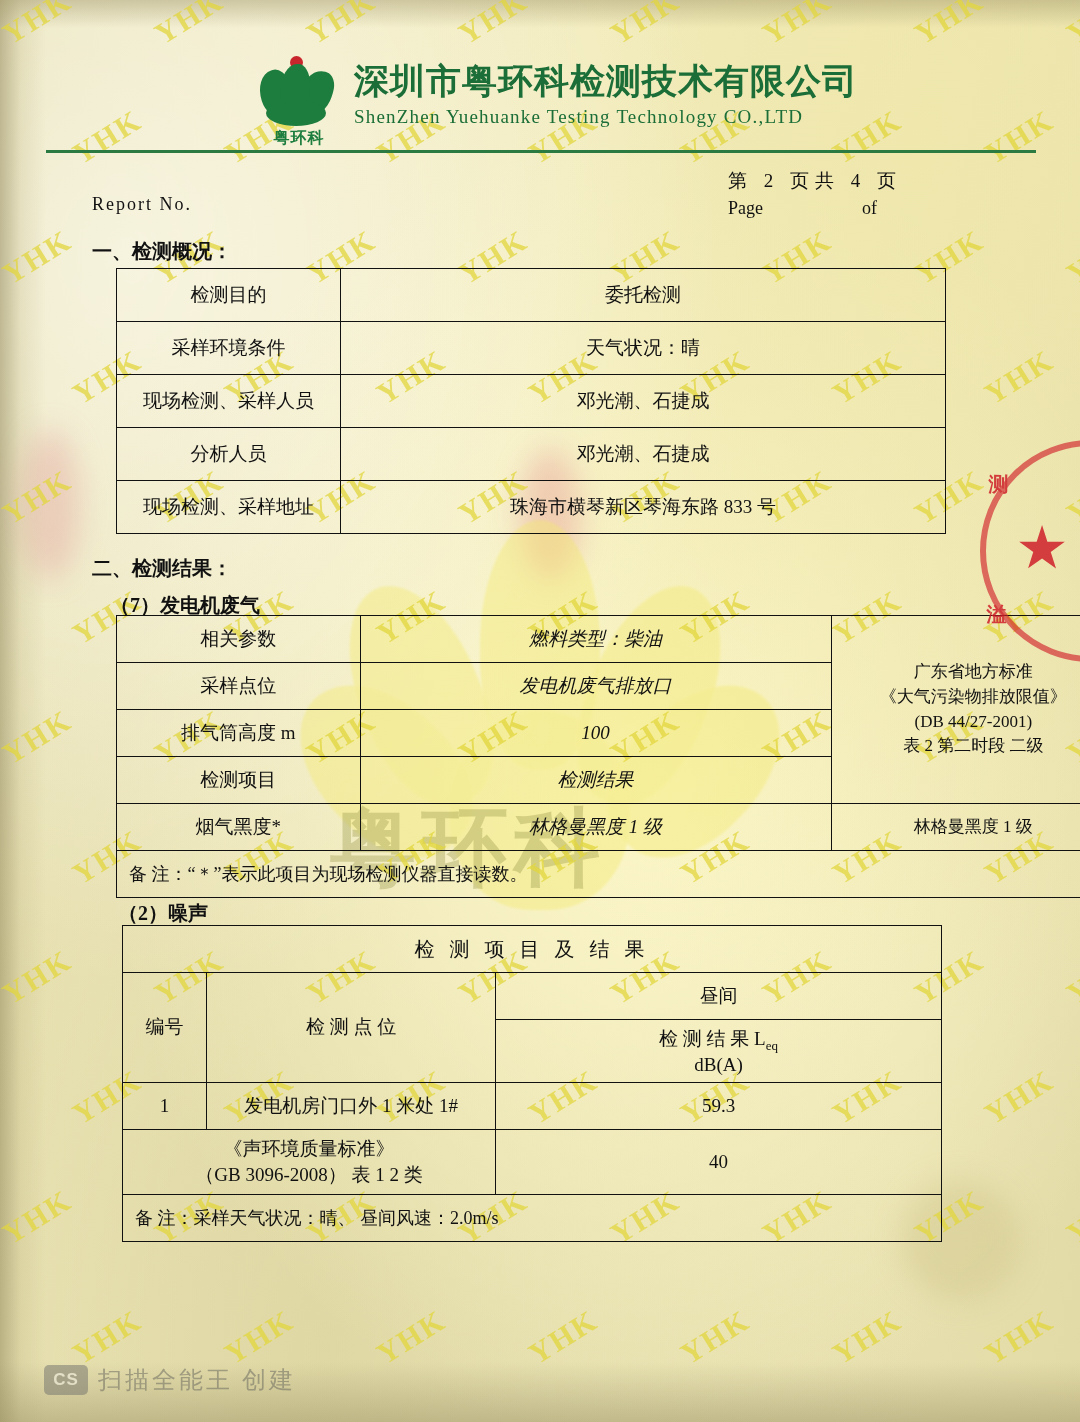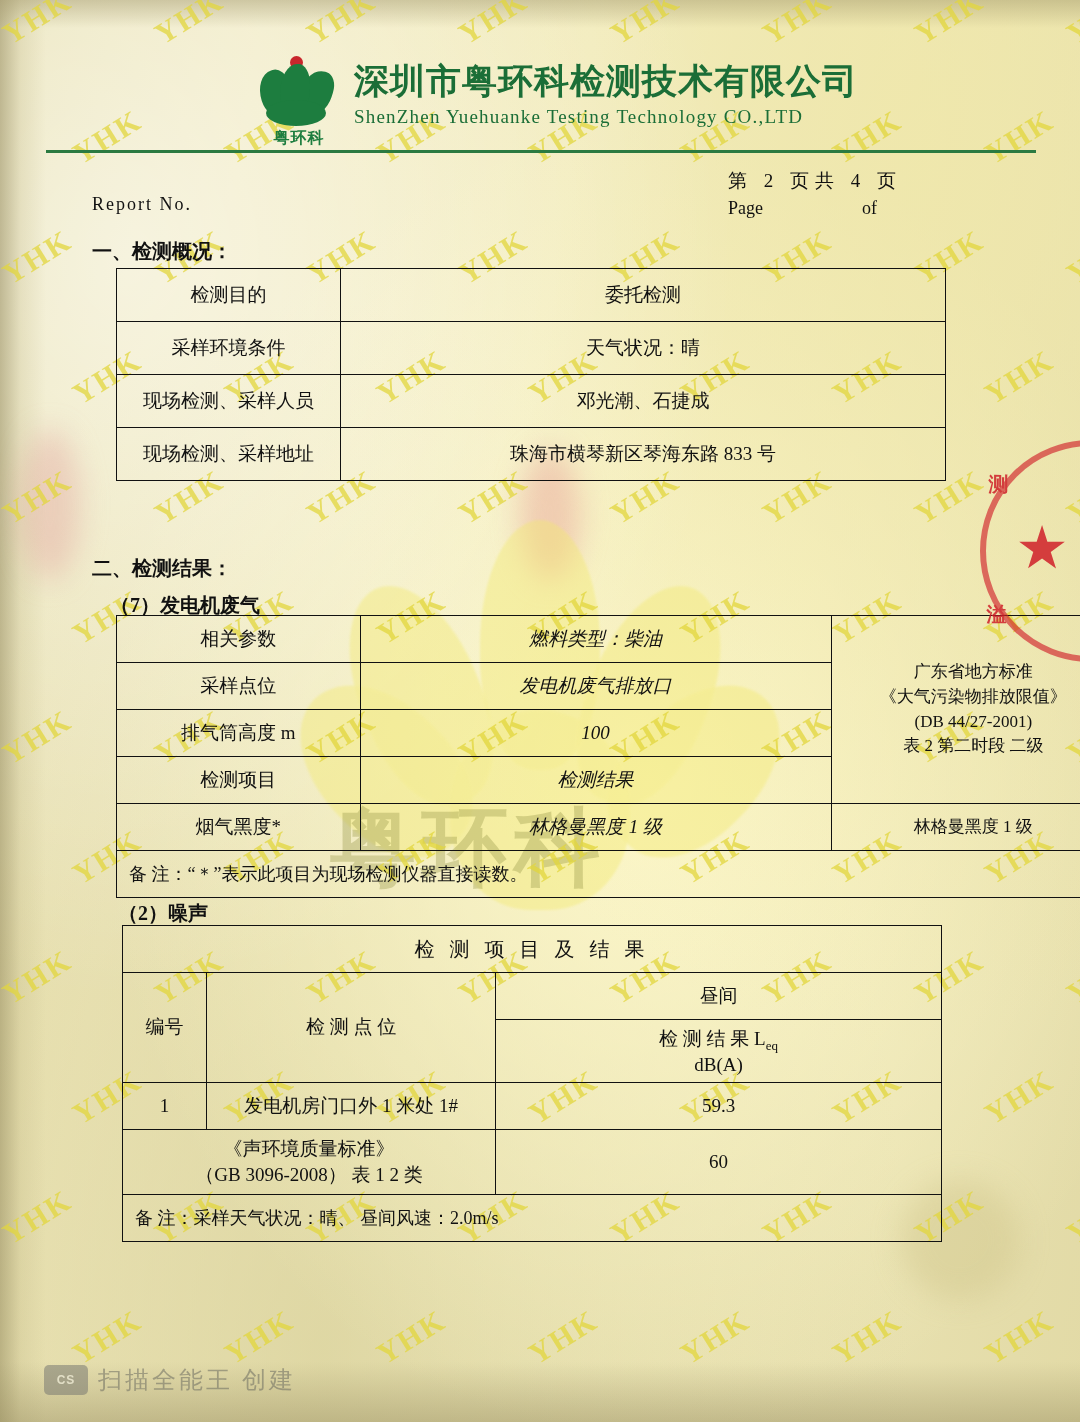--- a/index.html
+++ b/index.html
@@ -146,21 +146,21 @@
     writing-mode:vertical-rl;letter-spacing:8px;
   }
 
   
   .footer{
     position:absolute;left:44px;bottom:26px;display:flex;align-items:center;gap:10px;
     opacity:.55;
   }
   .cs-logo{
     width:44px;height:30px;border-radius:5px;background:#7a7a72;color:#e9e9e4;
-    font-size:12px;font-weight:bold;display:flex;align-items:center;justify-content:center;
+    font-size:17px;font-weight:bold;display:flex;align-items:center;justify-content:center;
     letter-spacing:1px;font-family:"Liberation Sans", sans-serif;
   }
   .cs-txt{font-size:24px;color:#6e6e62;letter-spacing:3px;}
 </style>
 </head>
 <body>
 
 <div class="paper"></div>
 <div class="edge-left"></div>
 <div class="edge-top"></div>
@@ -306,20 +306,24 @@
     </tr>
     <tr>
       <td class="k">采样环境条件</td>
       <td>天气状况：晴</td>
     </tr>
     <tr>
       <td class="k">现场检测、采样人员</td>
       <td>邓光潮、石捷成</td>
     </tr>
     <tr>
+      <td class="k">分析人员</td>
+      <td>邓光潮、石捷成</td>
+    </tr>
+    <tr>
       <td class="k">现场检测、采样地址</td>
       <td>珠海市横琴新区琴海东路 833 号</td>
     </tr>
   </tbody>
     </table>
 
   <div class="sec sec2">二、检测结果：</div>
   <div class="sec sub1">（7）发电机废气</div>
 
   <table class="t2">
@@ -380,21 +384,21 @@
     <tr>
       <td class="no">1</td>
       <td class="pt">发电机房门口外 1 米处 1#</td>
       <td>59.3</td>
     </tr>
     <tr>
       <td colspan="2">
         <div>《声环境质量标准》</div>
         <div>（GB 3096-2008）  表 1  2 类</div>
       </td>
-      <td>60</td>
+      <td>40</td>
     </tr>
     <tr>
       <td class="note" colspan="3">备 注：采样天气状况：晴、   昼间风速：2.0m/s</td>
     </tr>
   </tbody>
     </table>
 
   <div class="stamp">
     <div class="ring"></div>
     <div class="star">★</div>

